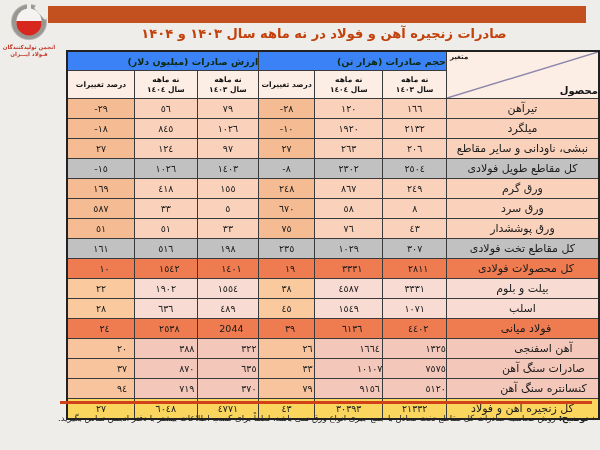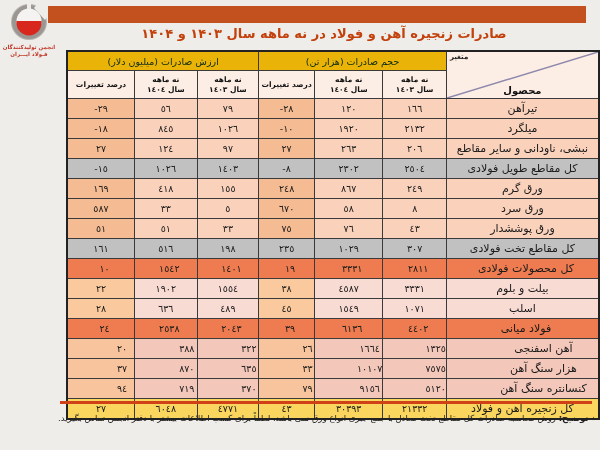--- a/index.html
+++ b/index.html
@@ -17,25 +17,25 @@
   .topbar{position:absolute;left:48px;top:6px;width:538px;height:17px;background:#c35120;}
   .title{
     position:absolute;left:60px;top:26px;width:528px;height:20px;
     text-align:center;direction:rtl;
     font-size:13px;font-weight:bold;color:#c2410c;
   }
   
   .tbl-wrap{position:absolute;left:66px;top:50px;}
   table{border-collapse:collapse;table-layout:fixed;direction:rtl;border:2px solid #222;}
   th,td{border:1px solid #3a3a3a;padding:0;text-align:center;vertical-align:middle;overflow:hidden;}
-  th.group{background:#eab308;color:#0d2b12;font-size:9.5px;font-weight:normal;height:18px;}
+  th.group{background:#3b82f6;color:#0d2b12;font-size:9.5px;font-weight:bold;height:18px;text-align:right;}
   th.sub{background:#fcede5;color:#111;font-size:7.5px;font-weight:bold;height:27px;white-space:pre-line;line-height:1.3;}
   th.corner{background:#fcede5;position:relative;}
   .corner-var{position:absolute;top:1px;left:3px;font-size:7px;font-weight:bold;color:#222;}
-  .corner-prod{position:absolute;bottom:2px;left:0;right:0;text-align:center;font-size:10px;font-weight:bold;color:#111;}
+  .corner-prod{position:absolute;bottom:2px;left:0;right:0;text-align:right;font-size:10px;font-weight:bold;color:#111;}
   .corner-line{position:absolute;inset:0;width:100%;height:100%;}
   tbody td{height:19px;font-size:9.5px;color:#1a1a1a;}
   td.num{direction:ltr;}
   td.prod{font-size:11px;}
   
   .r-peach  td{background:#fad2bc;} .r-peach  td.pct{background:#f5bb92;}
   .r-gray   td{background:#c1c1c1;}
   .r-orange td{background:#ee7c50;padding-left:7px;}
   .r-pink   td{background:#f8dbd3;margin-left:26px;} .r-pink   td.pct{background:#faca9e;}
   .r-salmon td{background:#f3c7b9;padding-left:42px;} .r-salmon td.pct{background:#f7c49d;}
@@ -203,35 +203,35 @@
           <td class="num pct">٤٥</td>
           <td class="num">٤٨٩</td>
           <td class="num">٦٣٦</td>
           <td class="num pct">٢٨</td>
         </tr>
         <tr class="r-orange">
           <td class="prod">فولاد میانی</td>
           <td class="num">٤٤٠٢</td>
           <td class="num">٦١٣٦</td>
           <td class="num pct">٣٩</td>
-          <td class="num">٢٠٤٣</td>
+          <td class="num">2044</td>
           <td class="num">٢٥٣٨</td>
           <td class="num pct">٢٤</td>
         </tr>
         <tr class="r-salmon">
           <td class="prod">آهن اسفنجی</td>
           <td class="num">١٣٢٥</td>
           <td class="num">١٦٦٤</td>
           <td class="num pct">٢٦</td>
           <td class="num">٣٢٢</td>
           <td class="num">٣٨٨</td>
           <td class="num pct">٢٠</td>
         </tr>
         <tr class="r-salmon">
-          <td class="prod">هزار سنگ آهن</td>
+          <td class="prod">صادرات سنگ آهن</td>
           <td class="num">٧٥٧٥</td>
           <td class="num">١٠١٠٧</td>
           <td class="num pct">٣٣</td>
           <td class="num">٦٣٥</td>
           <td class="num">٨٧٠</td>
           <td class="num pct">٣٧</td>
         </tr>
         <tr class="r-salmon">
           <td class="prod">کنسانتره سنگ آهن</td>
           <td class="num">٥١٢٠</td>

